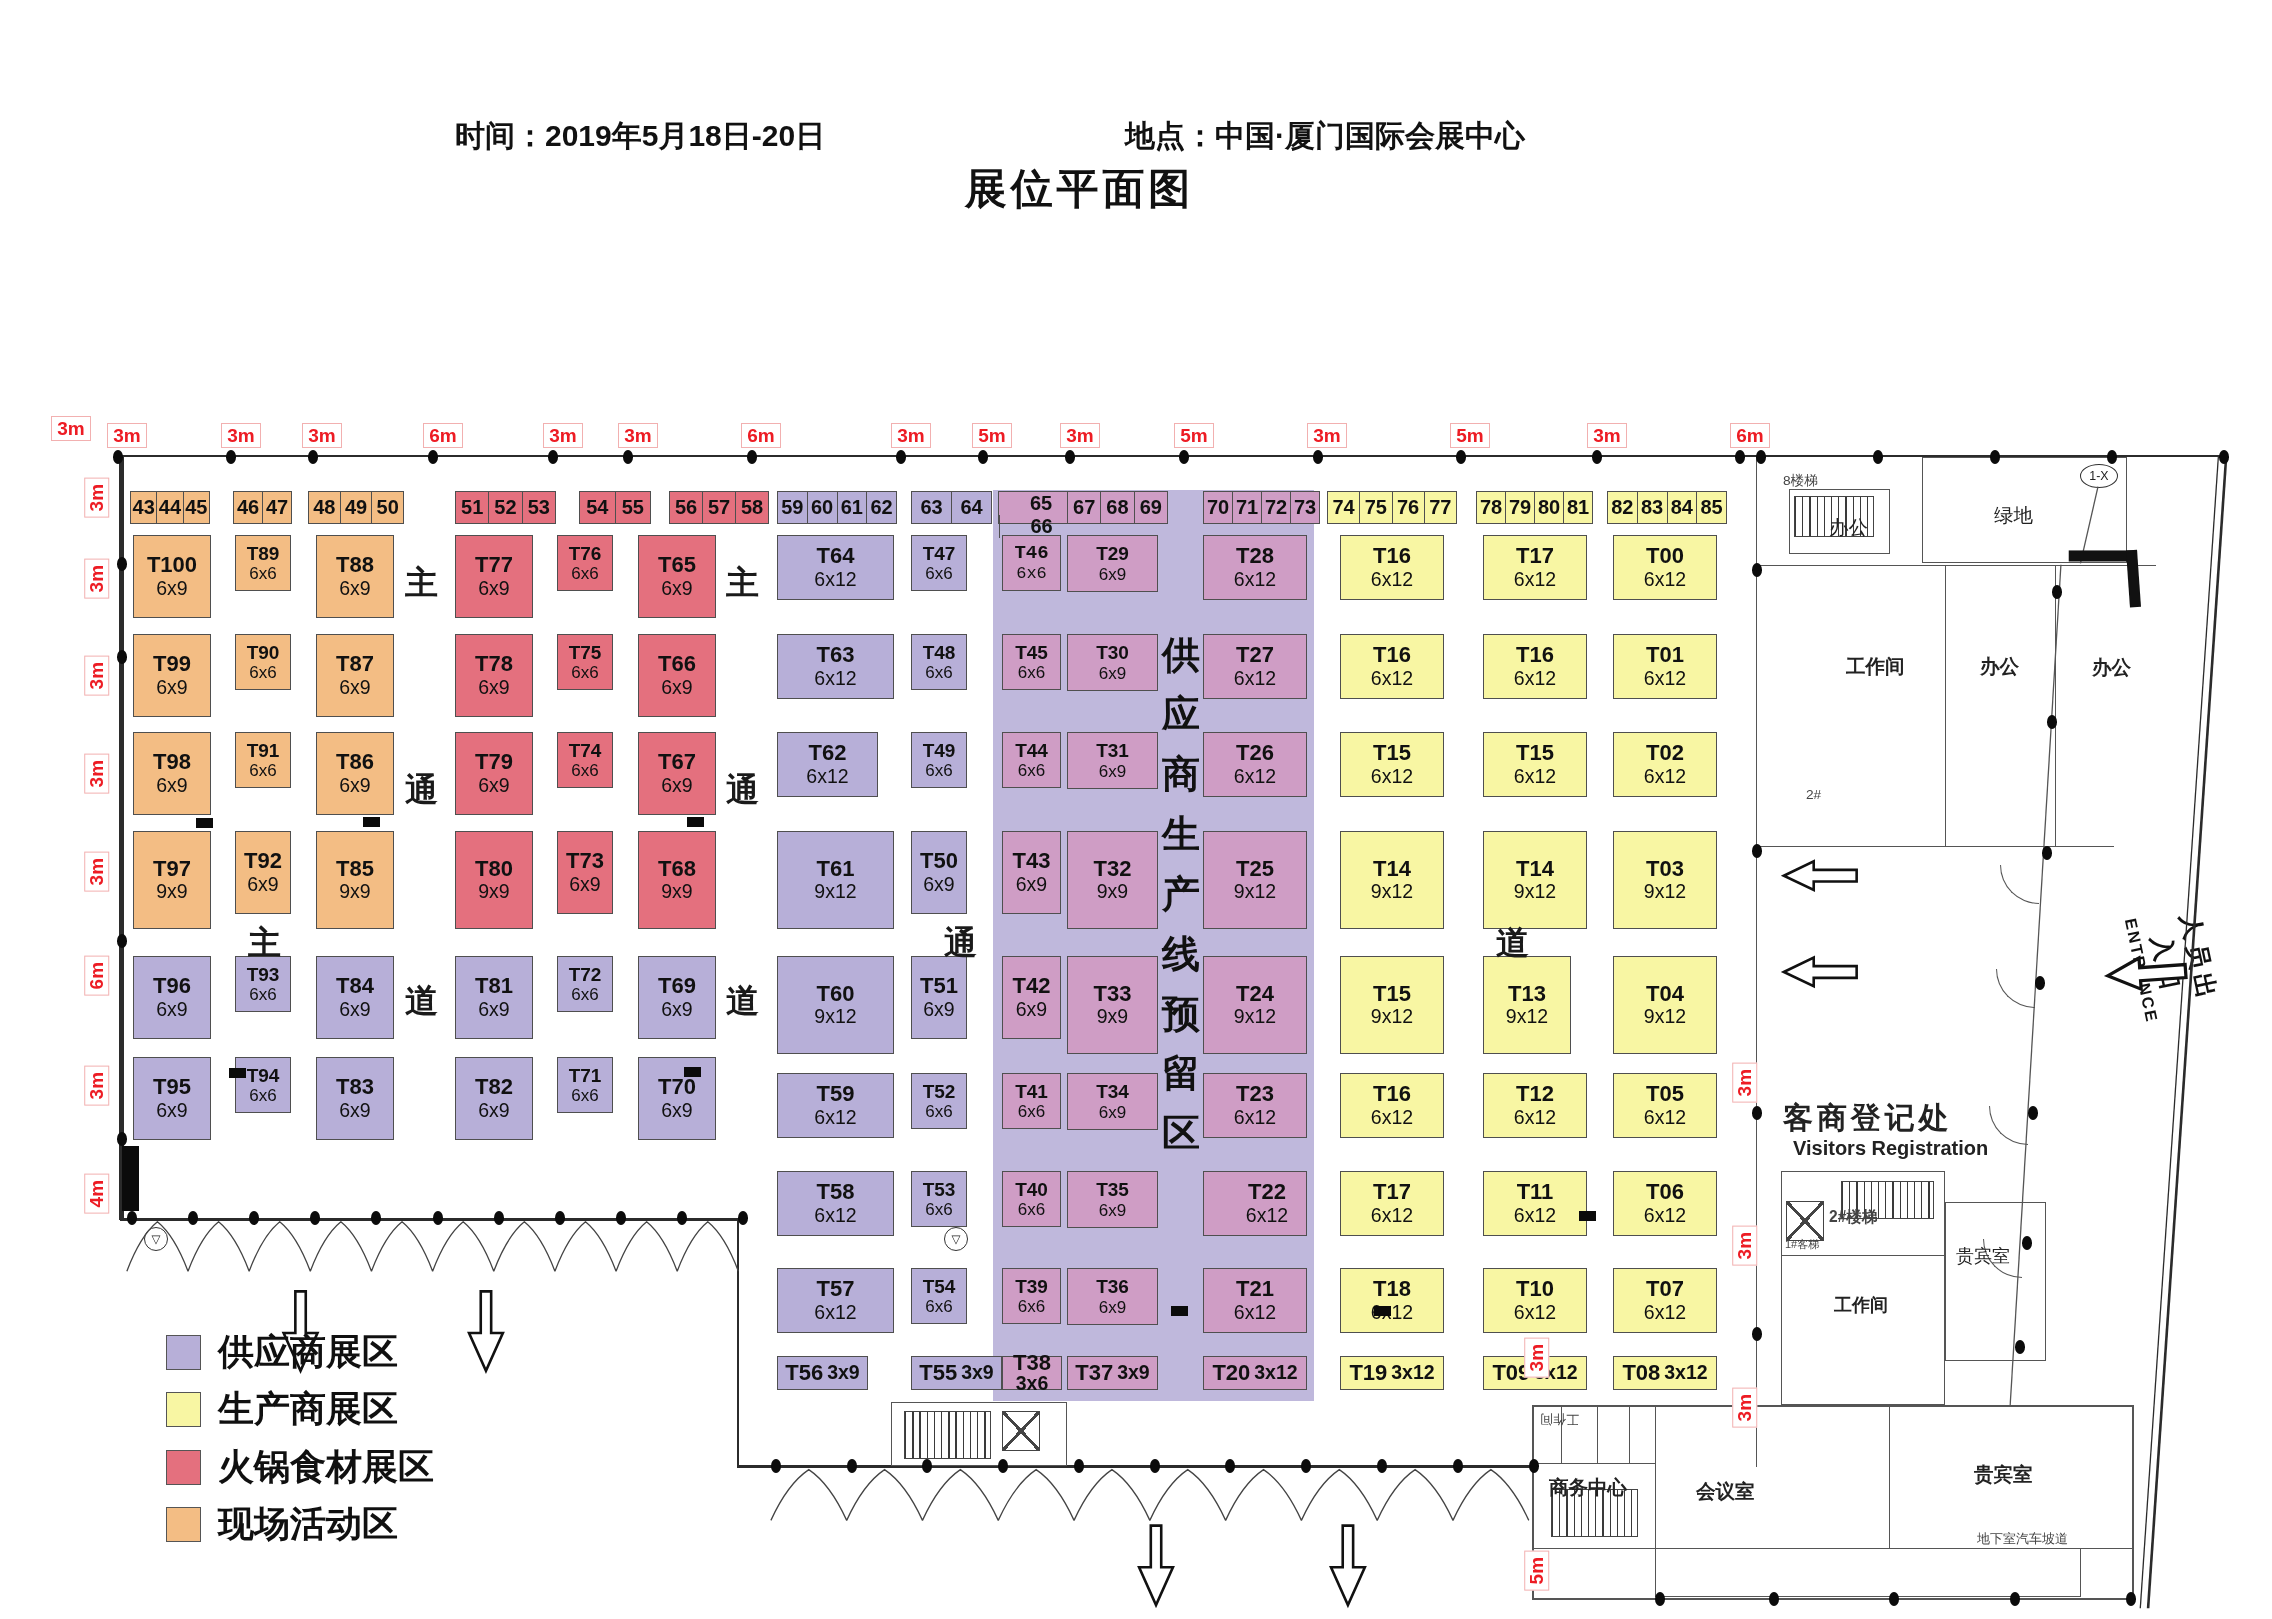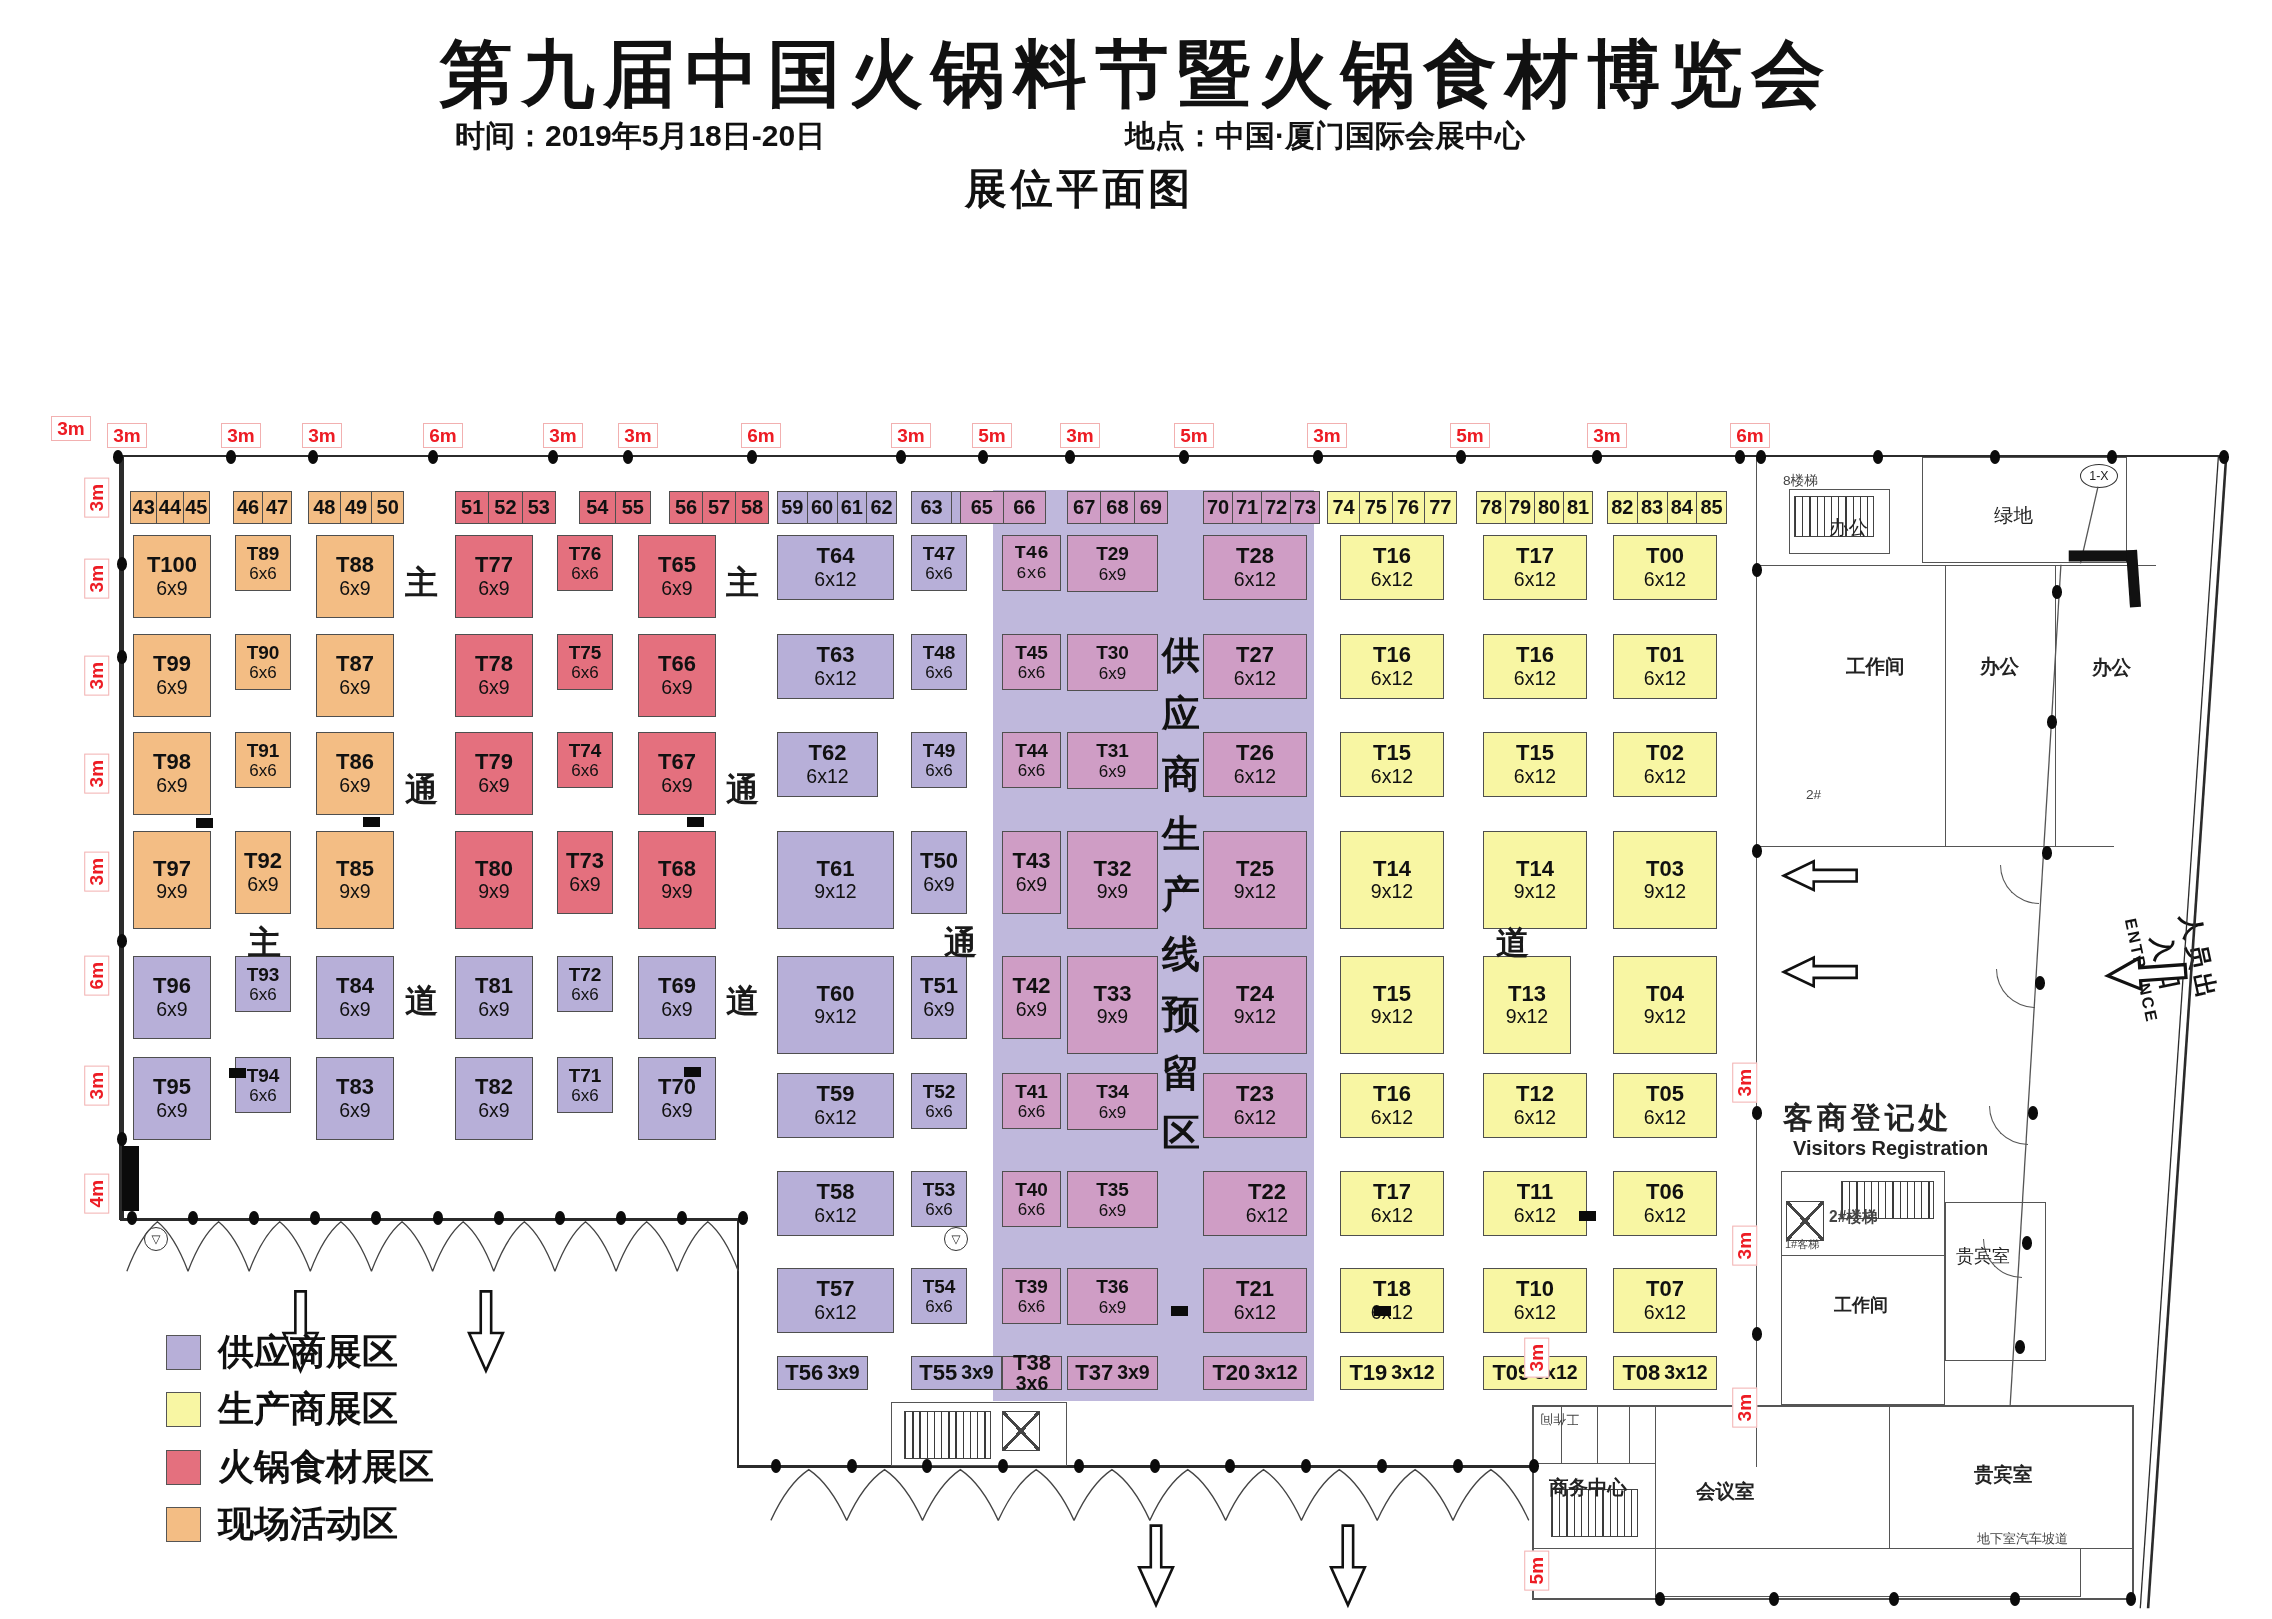--- a/index.html
+++ b/index.html
@@ -60,21 +60,20 @@
   #entrance-blk{transform:rotate(78deg);transform-origin:left top;text-align:center;}
   #entrance-blk .cn{font-size:25px;font-weight:bold;letter-spacing:5.2px;}
   #entrance-blk .en{font-size:16.3px;font-weight:bold;letter-spacing:2px;}
   svg.overlay{position:absolute;left:0;top:0;pointer-events:none;}
 </style>
 </head>
 <body>
 
 <div id="page">
 
-  <div class="abs" id="main-title">第九届中国火锅料节暨火锅食材博览会</div>
   <div class="abs subinfo" style="left:455px;">时间：2019年5月18日-20日</div>
   <div class="abs subinfo" style="left:1125px;">地点：中国·厦门国际会展中心</div>
   <div class="abs" id="plan-title">展位平面图</div>
 
   <div class="abs" style="left:993px;top:490px;width:321px;height:911px;background:#bfb8dc;"></div>
 
   <div class="wall" style="left:120px;top:455px;width:2105px;height:2px;"></div>
   <div class="wall" style="left:119px;top:455px;width:5.2px;height:765px;"></div>
   <div class="wall" style="left:120px;top:1218px;width:618px;height:2.6px;"></div>
   <div class="wall" style="left:737px;top:1218px;width:2px;height:250px;"></div>
@@ -643,21 +642,21 @@
     <div class="sgroup z-p" style="left: 777px; width: 120px;">
       <div class="cell">59</div>
       <div class="cell">60</div>
       <div class="cell">61</div>
       <div class="cell">62</div>
     </div>
     <div class="sgroup z-p" style="left: 911px; width: 81px;">
       <div class="cell">63</div>
       <div class="cell">64</div>
     </div>
-    <div class="sgroup z-m" style="left: 960px; width: 86px;">
+    <div class="sgroup z-m" style="left: 998px; width: 86px; flex-direction: column;">
       <div class="cell">65</div>
       <div class="cell">66</div>
     </div>
     <div class="sgroup z-m" style="left: 1067px; width: 101px;">
       <div class="cell">67</div>
       <div class="cell">68</div>
       <div class="cell">69</div>
     </div>
     <div class="sgroup z-m" style="left: 1203px; width: 117px;">
       <div class="cell">70</div>

